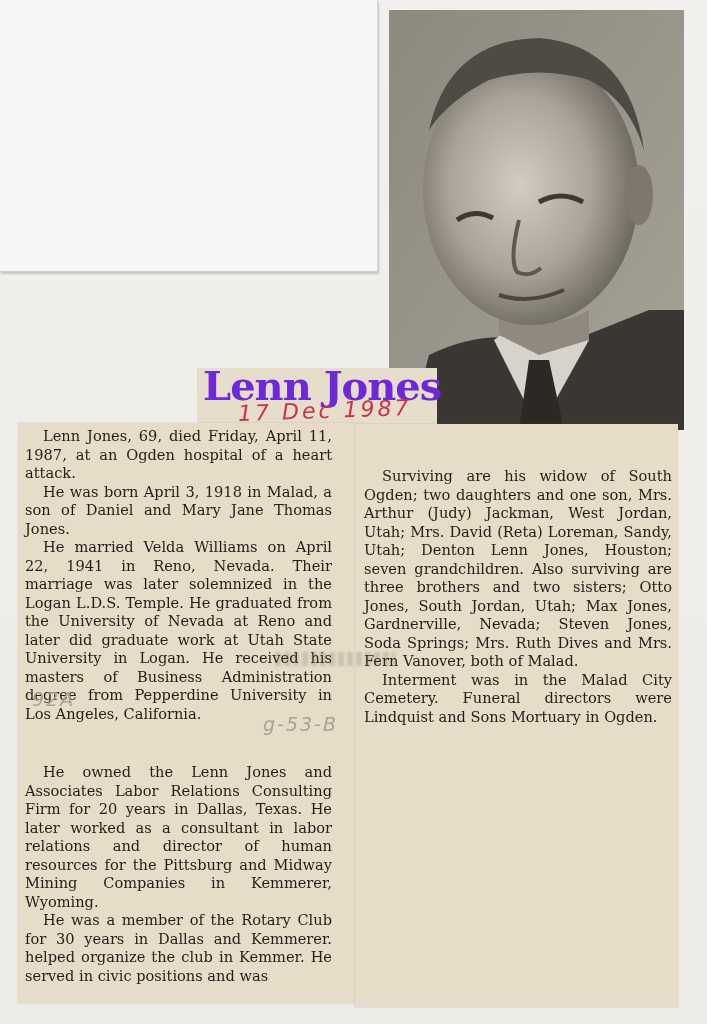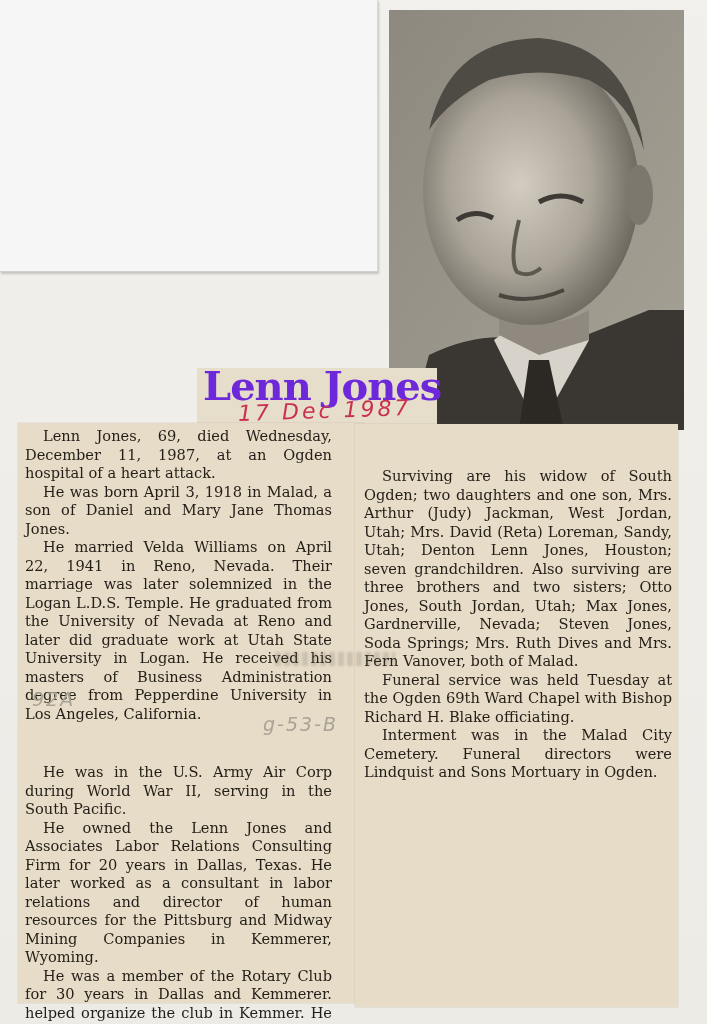--- a/index.html
+++ b/index.html
@@ -113,31 +113,29 @@
 </div>
 
 <div class="headline-strip"></div>
 <div class="headline">Lenn Jones</div>
 <div class="date-note">17 Dec 1987</div>
 
 <div class="clip clip-left"></div>
 <div class="clip clip-right"></div>
 
 <div class="col col-left">
-  <p>Lenn Jones, 69, died Wednesday, December 11, 1987, at an Ogden hospital of a heart attack.</p>
+  <p>Lenn Jones, 69, died Friday, April 11, 1987, at an Ogden hospital of a heart attack.</p>
   <p>He was born April 3, 1918 in Malad, a son of Daniel and Mary Jane Thomas Jones.</p>
   <p>He married Velda Williams on April 22, 1941 in Reno, Nevada. Their marriage was later solemnized in the Logan L.D.S. Temple. He graduated from the University of Nevada at Reno and later did graduate work at Utah State University in Logan. He received his masters of Business Administration degree from Pepperdine University in Los Angeles, California.</p>
   <div class="gap-lg"></div>
-  <p>He was in the U.S. Army Air Corp during World War II, serving in the South Pacific.</p>
   <p>He owned the Lenn Jones and Associates Labor Relations Consulting Firm for 20 years in Dallas, Texas. He later worked as a consultant in labor relations and director of human resources for the Pittsburg and Midway Mining Companies in Kemmerer, Wyoming.</p>
   <p>He was a member of the Rotary Club for 30 years in Dallas and Kemmerer. helped organize the club in Kemmer. He served in civic positions and was</p>
 </div>
 
 <div class="col col-right">
   <div class="gap-lg"></div>
   <p>Surviving are his widow of South Ogden; two daughters and one son, Mrs. Arthur (Judy) Jackman, West Jordan, Utah; Mrs. David (Reta) Loreman, Sandy, Utah; Denton Lenn Jones, Houston; seven grandchildren. Also surviving are three brothers and two sisters; Otto Jones, South Jordan, Utah; Max Jones, Gardnerville, Nevada; Steven Jones, Soda Springs; Mrs. Ruth Dives and Mrs. Fern Vanover, both of Malad.</p>
-  <p>Funeral service was held Tuesday at the Ogden 69th Ward Chapel with Bishop Richard H. Blake officiating.</p>
   <p>Interment was in the Malad City Cemetery. Funeral directors were Lindquist and Sons Mortuary in Ogden.</p>
 </div>
 
 <div class="faded-mark"></div>
 <div class="pencil pencil-92a">92A</div>
 <div class="pencil pencil-g53b">g-53-B</div>
 
 </body></html>

